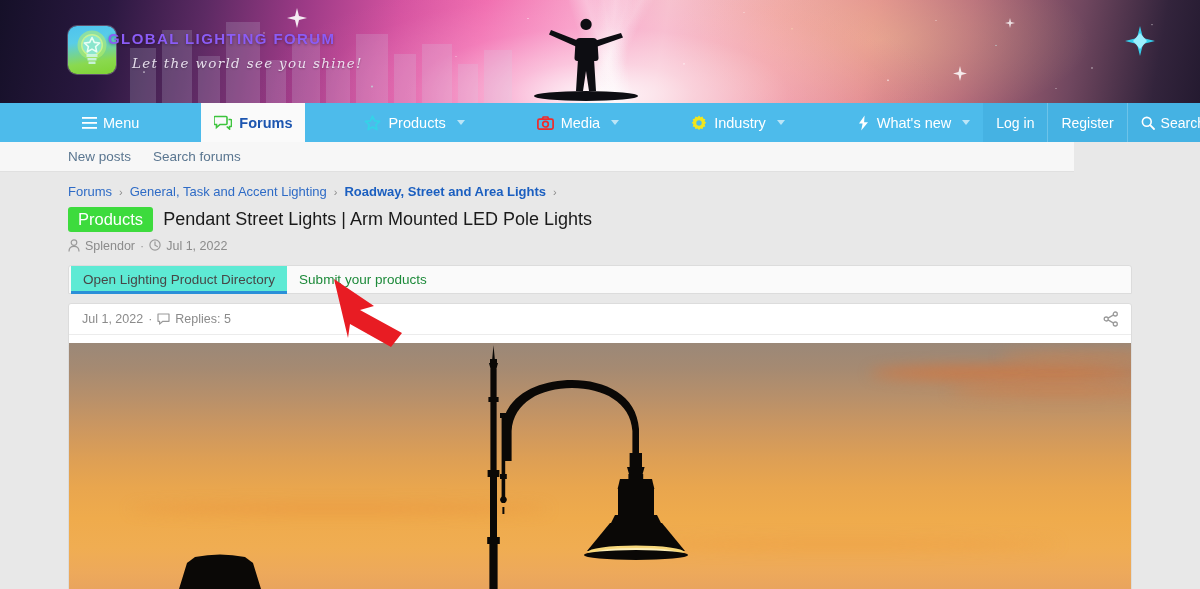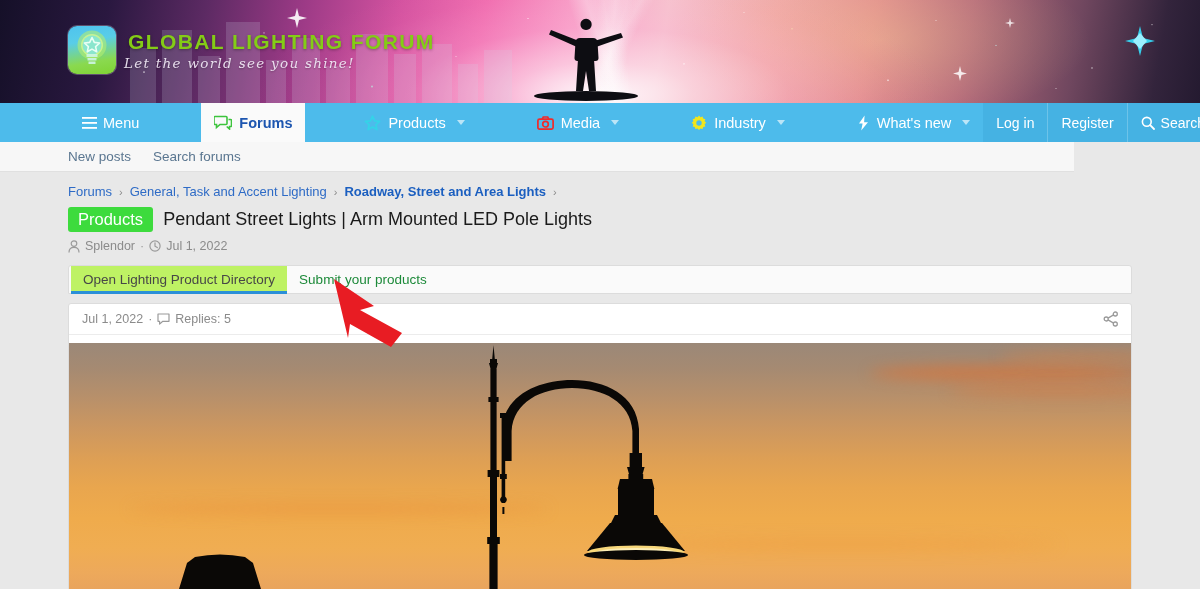--- a/index.html
+++ b/index.html
@@ -77,30 +77,30 @@
   }
   .logo-box {
     position: absolute; left: 68px; top: 26px;
     width: 48px; height: 48px;
     border-radius: 9px;
     background: linear-gradient(170deg, #4ec3ef 0%, #59cde8 32%, #8ad94f 72%, #7fd334 100%);
     box-shadow: 0 0 0 1px rgba(255,255,255,0.25);
     overflow: hidden;
   }
   .brand-title {
-    position: absolute; left: 128px; top: 30px;
-    color: #84cc16;
-    font-size: 21px;
+    position: absolute; left: 108px; top: 30px;
+    color: #8b5cf6;
+    font-size: 15px;
     font-weight: bold;
     letter-spacing: 1.4px;
     text-shadow: 0 1px 3px rgba(0,0,0,0.35);
     white-space: nowrap;
   }
   .brand-tagline {
-    position: absolute; left: 124px; top: 55px;
+    position: absolute; left: 132px; top: 55px;
     color: #f0e8f5;
     font-size: 13.5px;
     font-style: italic;
     letter-spacing: 1.3px;
     font-family: "DejaVu Serif", serif;
     text-shadow: 0 1px 2px rgba(0,0,0,0.3);
     white-space: nowrap;
     opacity: 0.93;
   }
 
@@ -195,21 +195,21 @@
     white-space: nowrap;
   }
   .page-title {
     font-size: 18px;
     color: #1a1a1a;
     font-weight: normal;
     white-space: nowrap;
   }
 
   .author-row {
-    display: flex; align-items: center; gap: 5px;
+    display: flex; align-items: flex-start; gap: 5px;
     margin-top: 7px;
     font-size: 12.5px;
     color: #8b8b8b;
   }
   .author-row .dot { color: #9a9a9a; }
 
   
   .tabs {
     margin-top: 12px;
     background: #fafafa;
@@ -222,21 +222,21 @@
   .tab {
     display: flex; align-items: center;
     padding: 0 12px;
     font-size: 13.5px;
     cursor: pointer;
     position: relative;
     color: #1d8a3a;
   }
   .tab.active {
     color: #474747;
-    background: #bef264;
+    background: #5eead4;
   }
   .tab.active::after {
     content: "";
     position: absolute; left: 0; right: 0; bottom: -1px;
     height: 3px;
     background: #2a8fd8;
   }
 
   
   .post-card {

